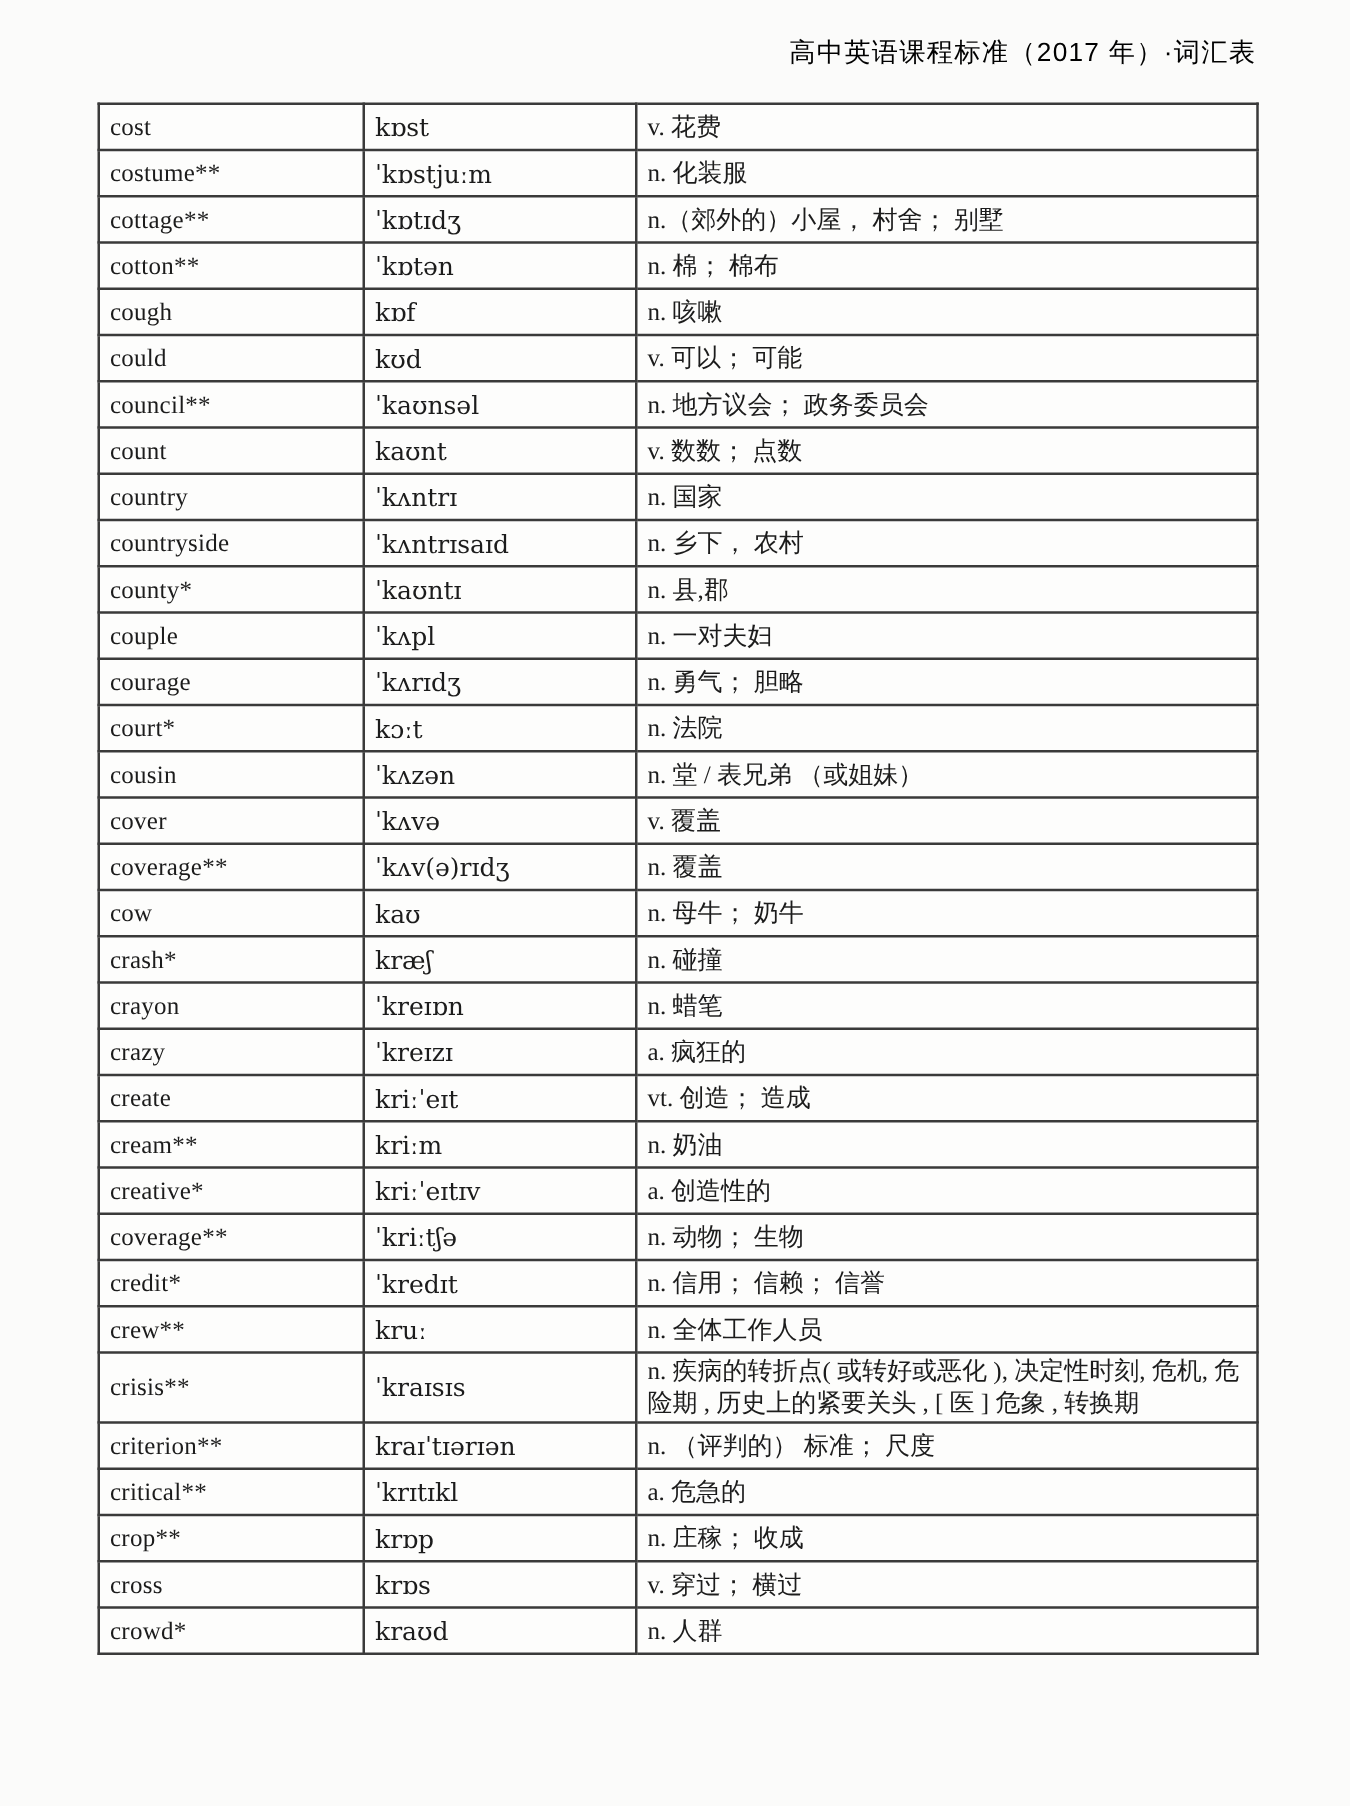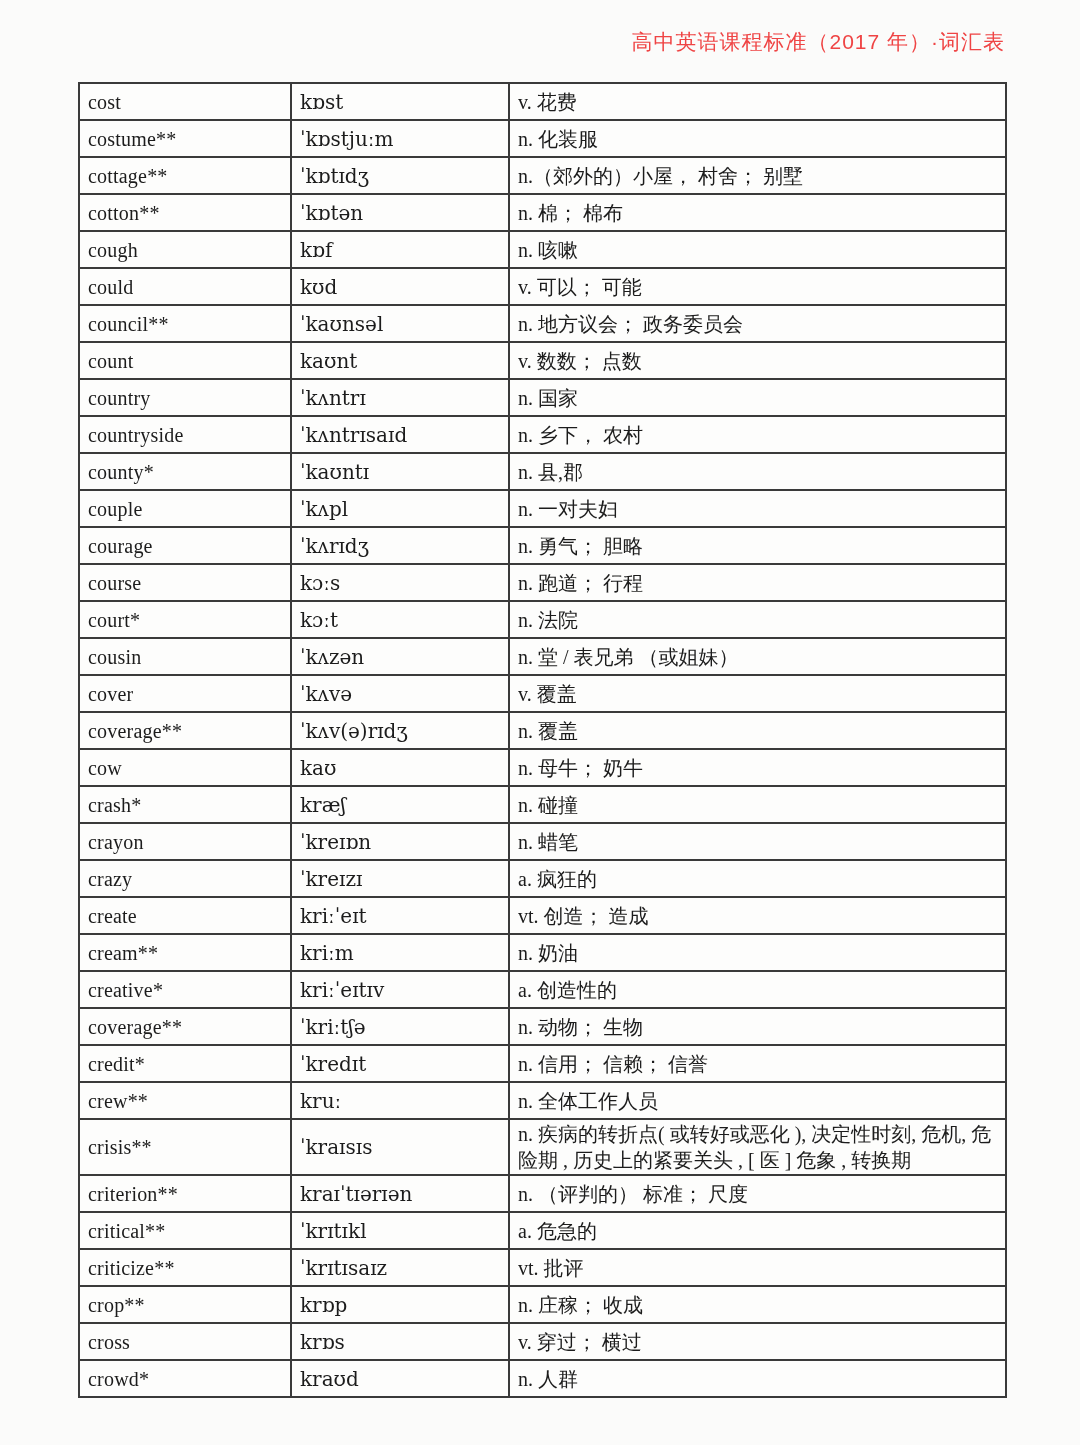--- a/index.html
+++ b/index.html
@@ -17,21 +17,21 @@
   }
   .page-header {
     position: absolute;
     top: 28px;
     left: 78px;
     width: 927px;
     text-align: right;
     font-family: "Liberation Sans", "DejaVu Sans", sans-serif;
     font-size: 21px;
     letter-spacing: 1px;
-    color: #ef4444;
+    color: #000000;
     white-space: nowrap;
   }
   table.vocab {
     position: absolute;
     top: 82px;
     left: 78px;
     width: 927px;
     border-collapse: collapse;
     table-layout: fixed;
     background: #fdfdfc;
@@ -128,25 +128,20 @@
         <td class="word-cell">couple</td>
         <td class="ipa-cell">ˈkʌpl</td>
         <td class="def-cell">n. 一对夫妇</td>
       </tr>
       <tr>
         <td class="word-cell">courage</td>
         <td class="ipa-cell">ˈkʌrɪdʒ</td>
         <td class="def-cell">n. 勇气； 胆略</td>
       </tr>
       <tr>
-        <td class="word-cell">course</td>
-        <td class="ipa-cell">kɔːs</td>
-        <td class="def-cell">n. 跑道； 行程</td>
-      </tr>
-      <tr>
         <td class="word-cell">court*</td>
         <td class="ipa-cell">kɔːt</td>
         <td class="def-cell">n. 法院</td>
       </tr>
       <tr>
         <td class="word-cell">cousin</td>
         <td class="ipa-cell">ˈkʌzən</td>
         <td class="def-cell">n. 堂 / 表兄弟 （或姐妹）</td>
       </tr>
       <tr>
@@ -216,25 +211,20 @@
       </tr>
       <tr>
         <td class="word-cell">criterion**</td>
         <td class="ipa-cell">kraɪˈtɪərɪən</td>
         <td class="def-cell">n. （评判的） 标准； 尺度</td>
       </tr>
       <tr>
         <td class="word-cell">critical**</td>
         <td class="ipa-cell">ˈkrɪtɪkl</td>
         <td class="def-cell">a. 危急的</td>
-      </tr>
-      <tr>
-        <td class="word-cell">criticize**</td>
-        <td class="ipa-cell">ˈkrɪtɪsaɪz</td>
-        <td class="def-cell">vt. 批评</td>
       </tr>
       <tr>
         <td class="word-cell">crop**</td>
         <td class="ipa-cell">krɒp</td>
         <td class="def-cell">n. 庄稼； 收成</td>
       </tr>
       <tr>
         <td class="word-cell">cross</td>
         <td class="ipa-cell">krɒs</td>
         <td class="def-cell">v. 穿过； 横过</td>

